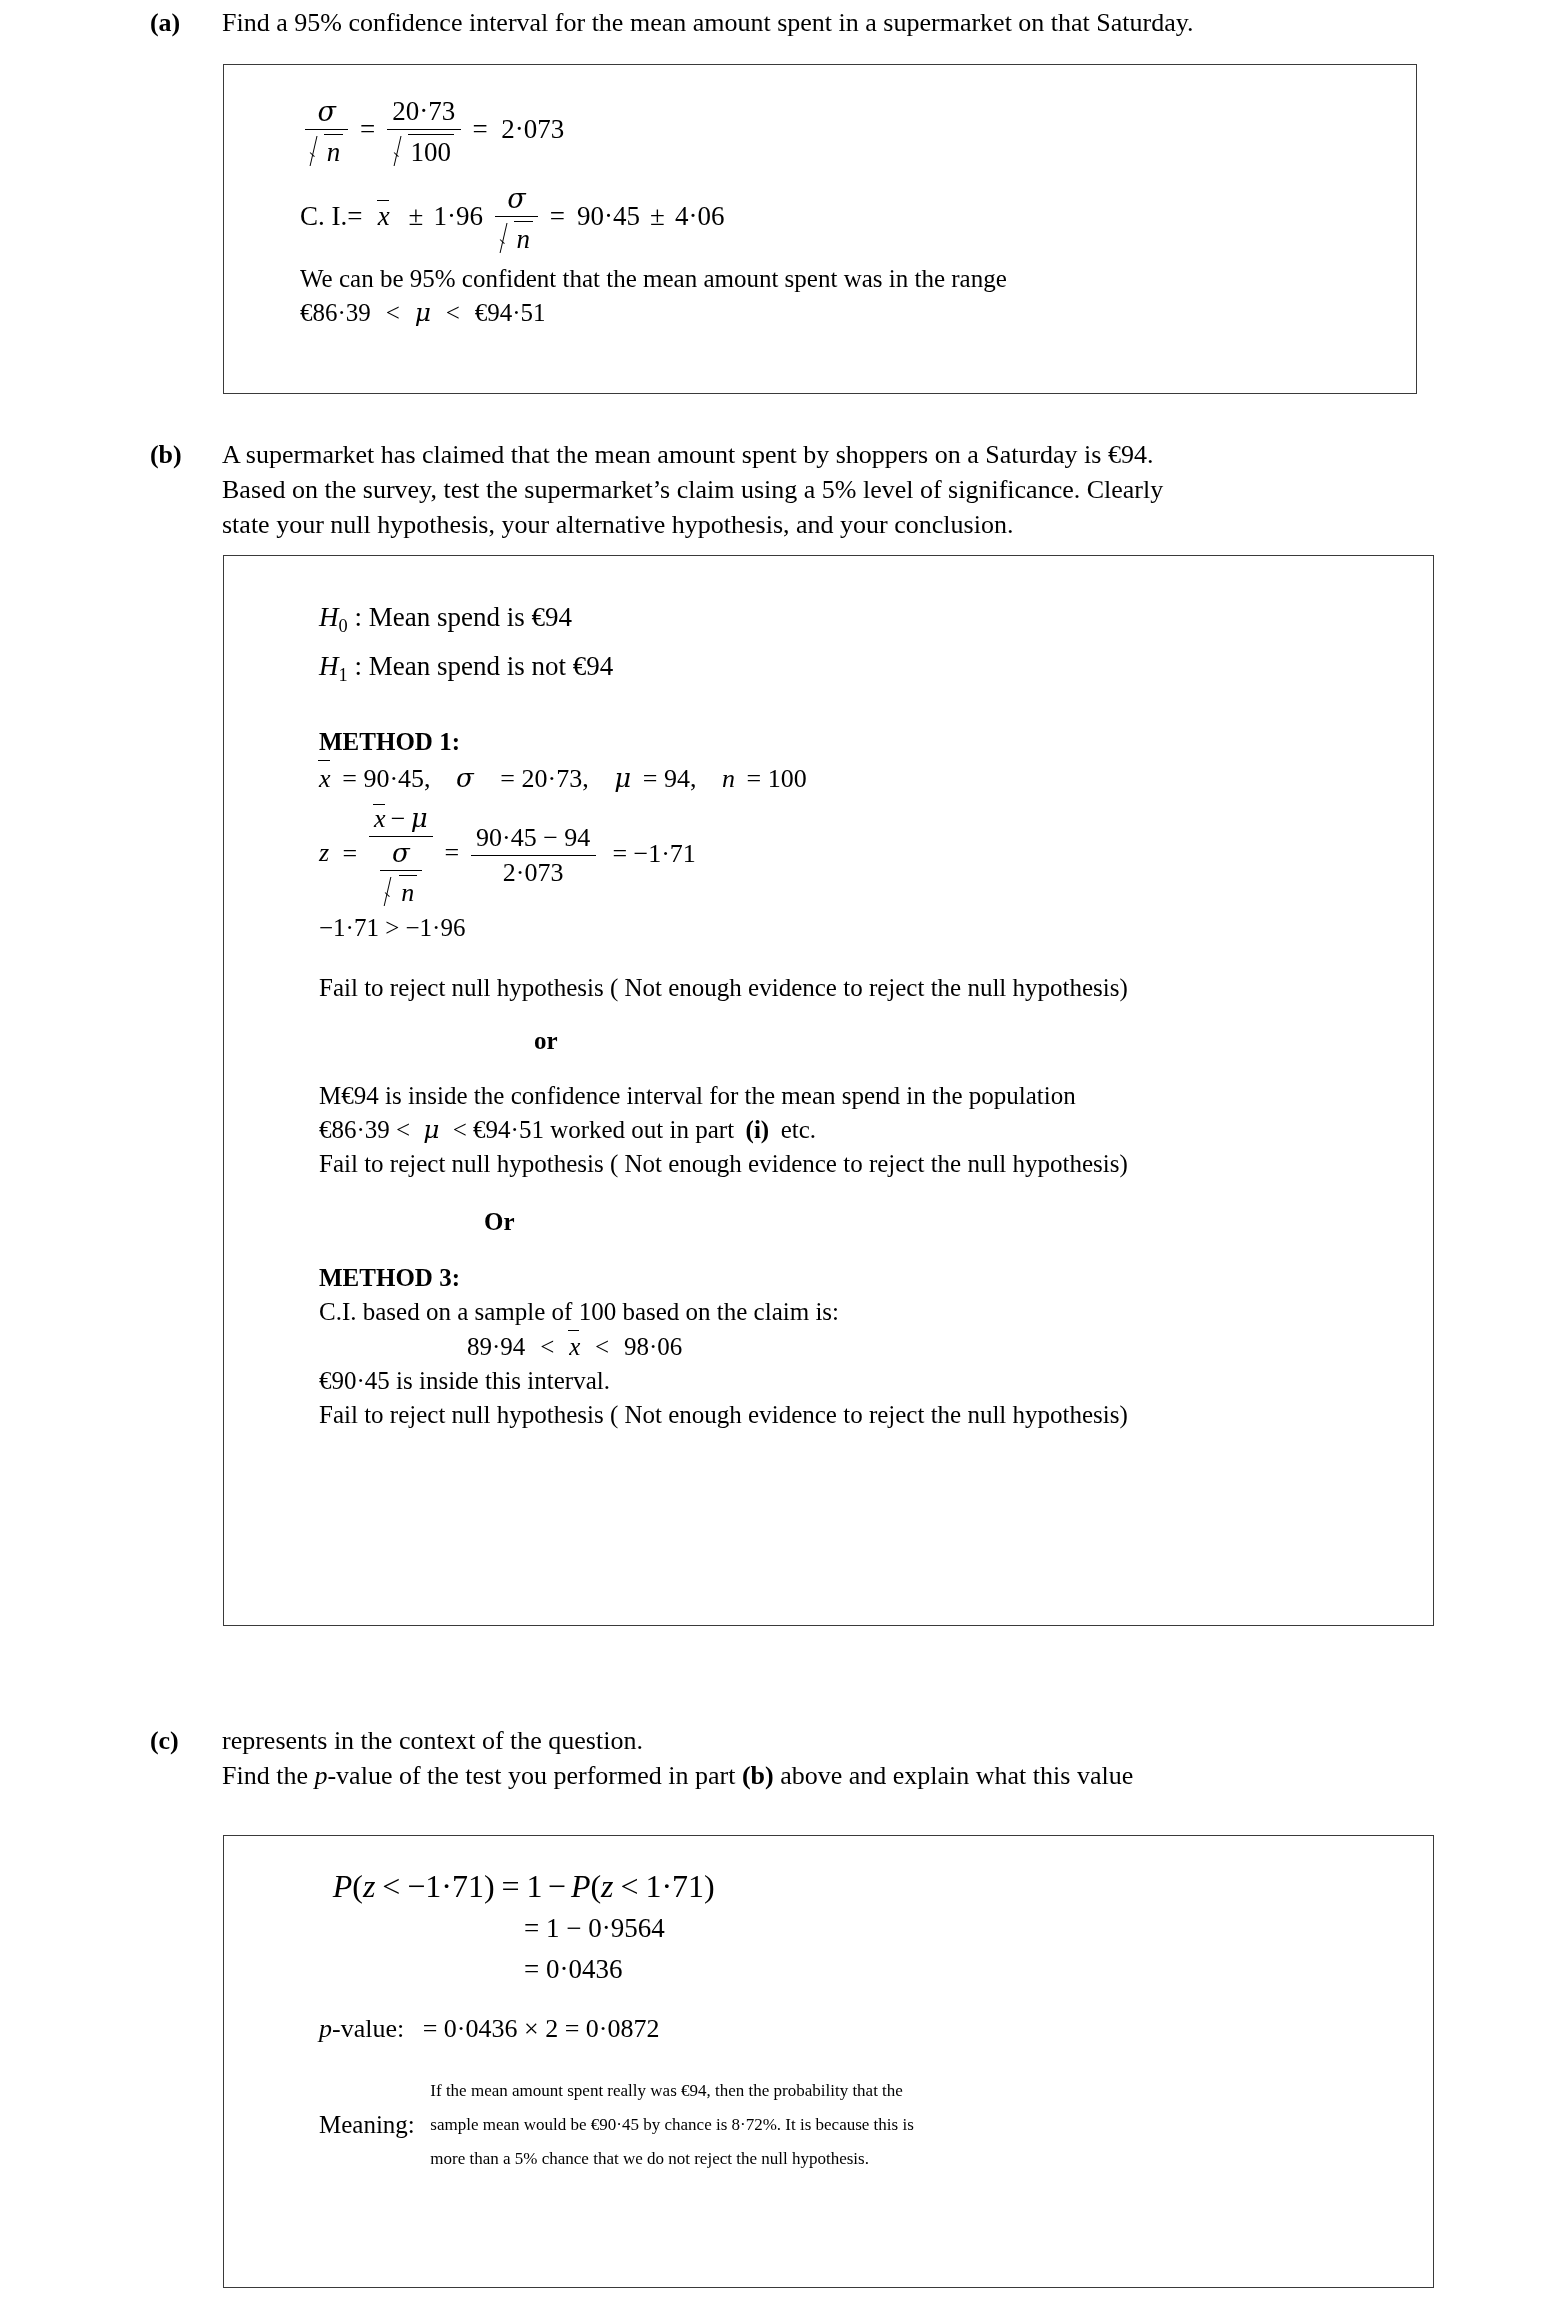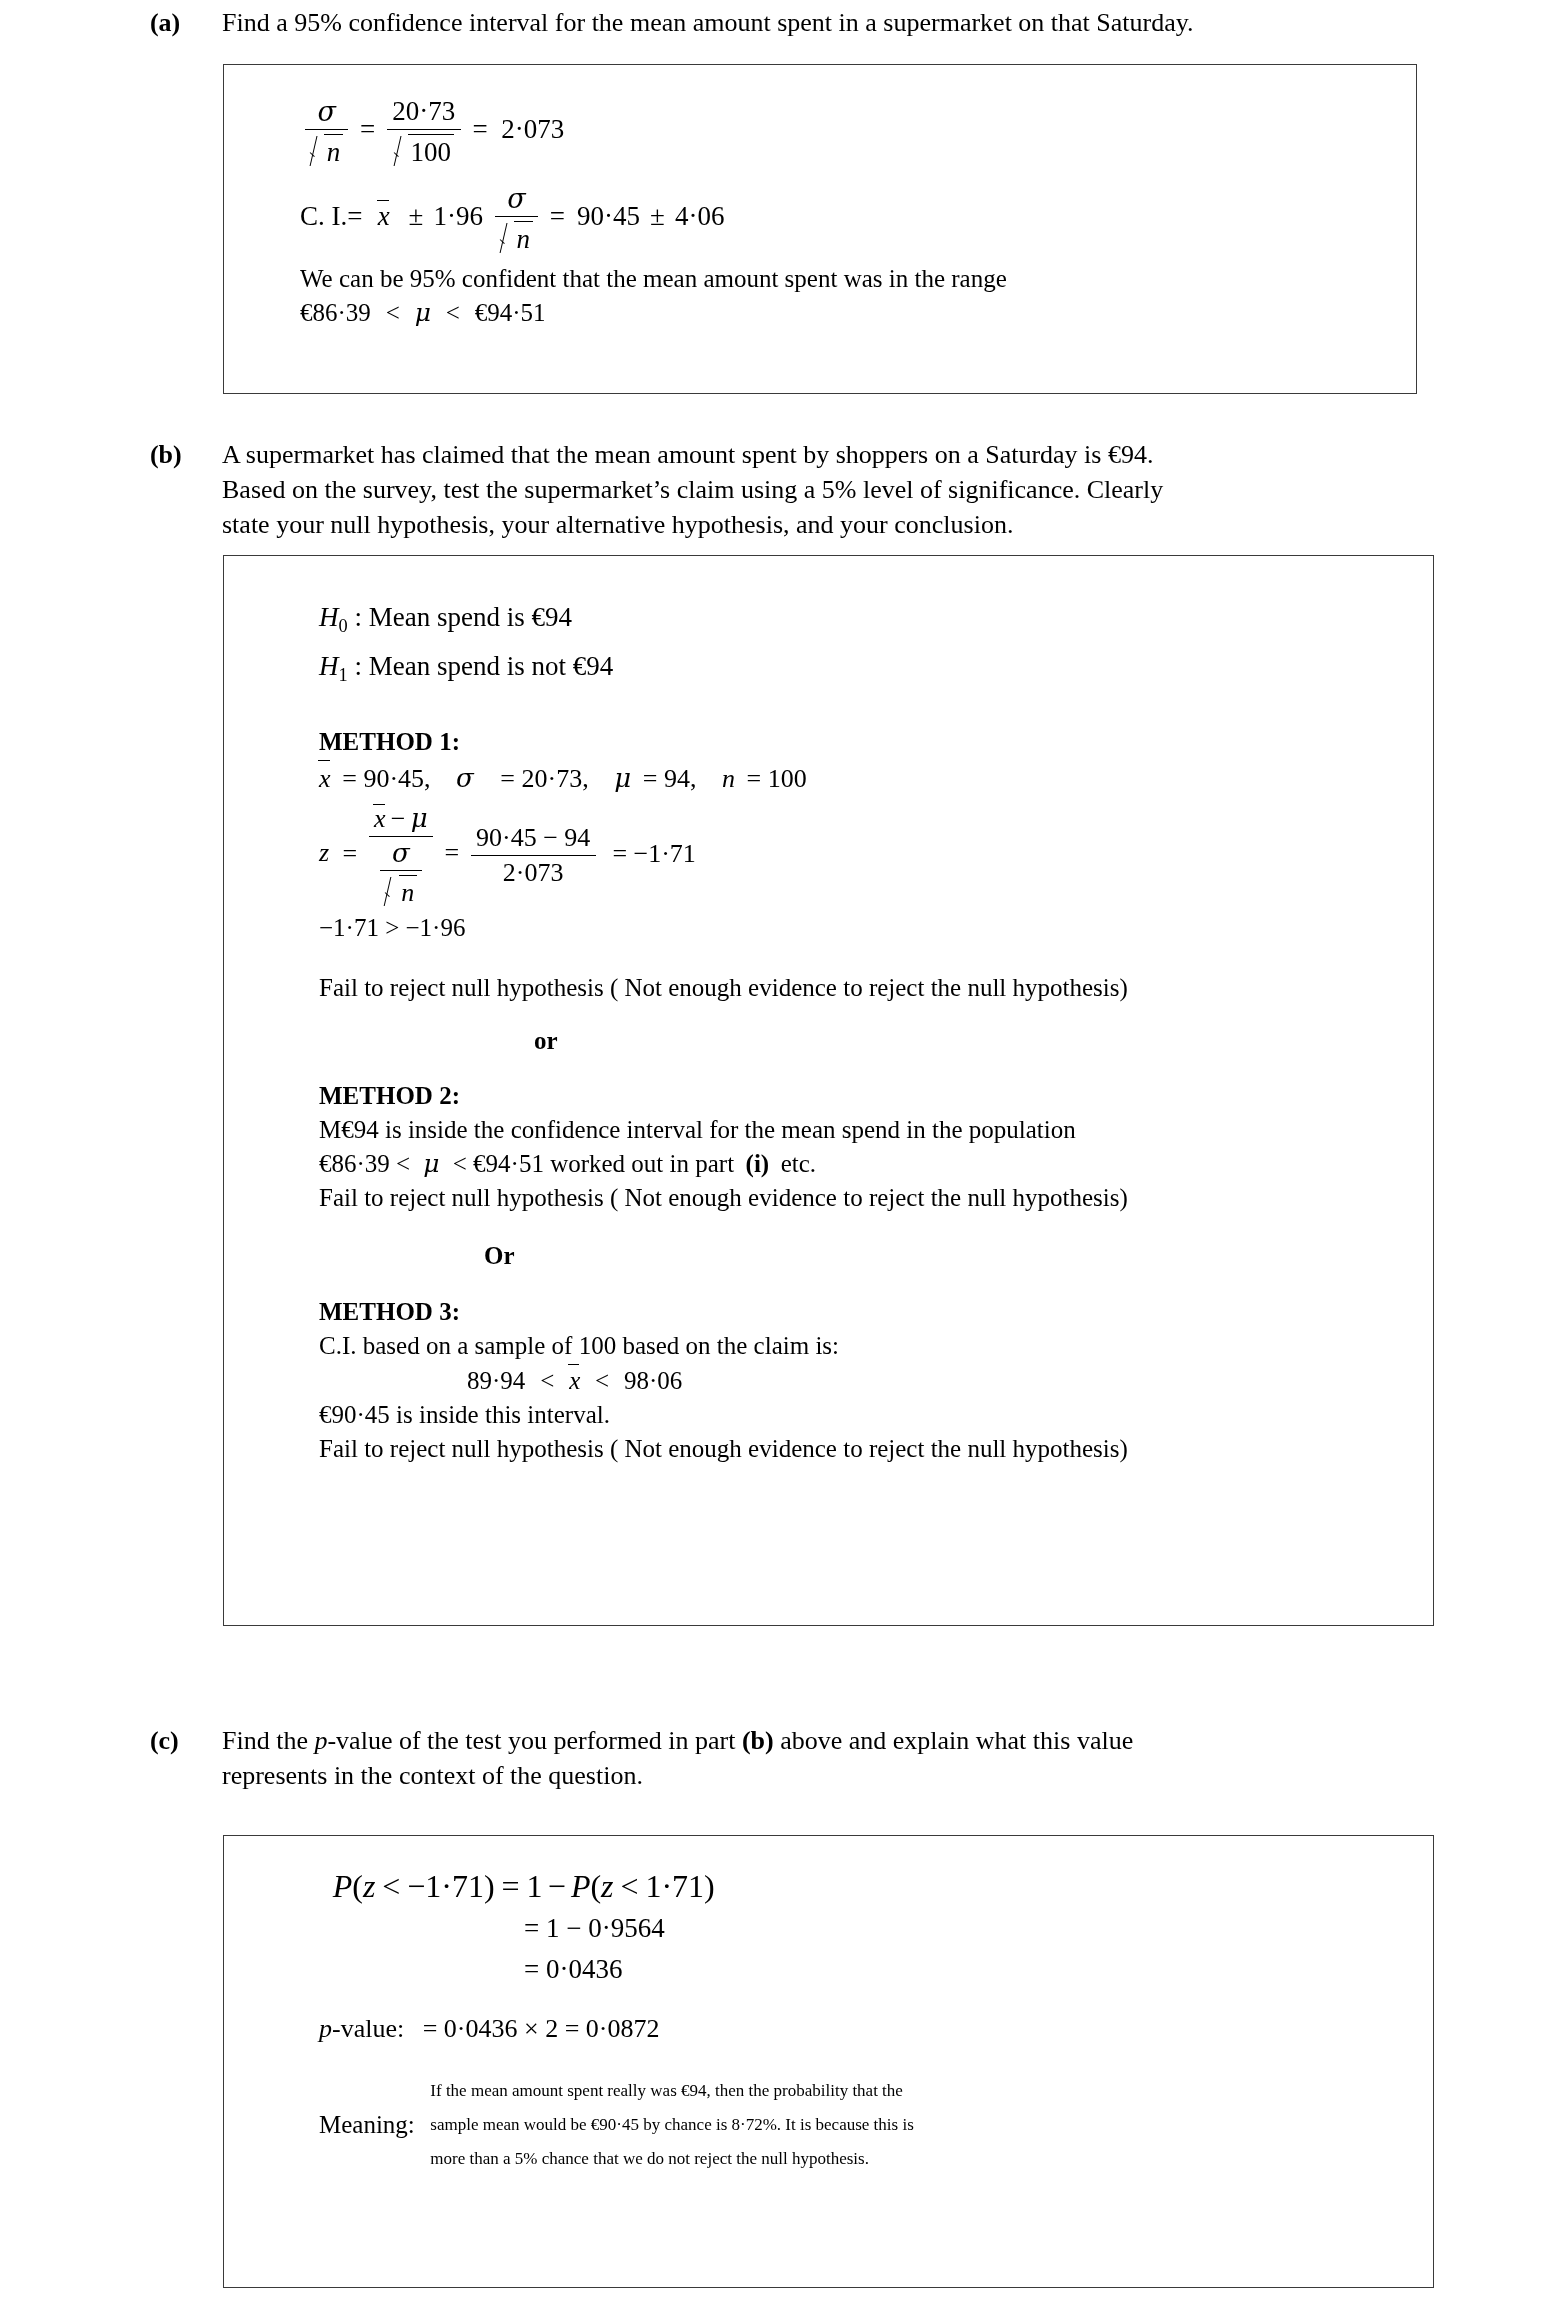--- a/index.html
+++ b/index.html
@@ -286,21 +286,20 @@
       <div class="spacer-md" style="height:26px;"></div>
 
       <div class="plain">Fail to reject null hypothesis ( Not enough evidence to reject the null hypothesis)</div>
 
       <div class="spacer-md" style="height:19px;"></div>
 
       <div class="plain bold" style="padding-left:215px;">or</div>
 
       <div class="spacer-md" style="height:20.6px;"></div>
 
-      <div class="plain bold">METHOD 2:</div>
       <div class="plain">M€94 is inside the confidence interval for the mean spend in the population</div>
       <div class="plain line">
         <span>€86·39 &lt;</span>
         <span class="mgreek" style="margin:0 6.9px;">μ</span>
         <span>&lt; €94·51 worked out in part</span>
         <span class="bold" style="margin:0 5.2px;">(i)</span>
         <span>etc.</span>
       </div>
       <div class="plain">Fail to reject null hypothesis ( Not enough evidence to reject the null hypothesis)</div>
 
@@ -321,24 +320,24 @@
       </div>
       <div class="plain">€90·45 is inside this interval.</div>
       <div class="plain">Fail to reject null hypothesis ( Not enough evidence to reject the null hypothesis)</div>
 
     </div>
   </div>
 
   <div class="qrow" style="position:absolute; left:143px; top:1723px; width:1273px;">
     <div class="qlabel">(c)</div>
     <div class="qtext">
+      <p>represents in the context of the question.</p>
       <p>
         <span>Find the </span><span class="ital">p</span><span>-value of the test you performed in part </span><span class="bold">(b)</span><span> above and explain what this value</span>
       </p>
-      <p>represents in the context of the question.</p>
     </div>
   </div>
 
   <div class="answer-box" style="position:absolute; left:223px; top:1835px; width:1211px; height:453px;">
     <div class="inner" style="padding:34px 0 0 95px;">
 
       <div class="line" style="font-size:32px; padding-left:13.8px;">
         <span class="mi">P</span><span class="mn">(</span><span class="mi">z</span><span class="mn" style="margin:0 6.9px;">&lt;</span><span class="mn">−1·71</span><span class="mn">)</span><span class="mn" style="margin:0 6.9px;">=</span><span class="mn">1</span><span class="mn" style="margin:0 5.2px;">−</span><span class="mi">P</span><span class="mn">(</span><span class="mi">z</span><span class="mn" style="margin:0 6.9px;">&lt;</span><span class="mn">1·71</span><span class="mn">)</span>
       </div>
 

